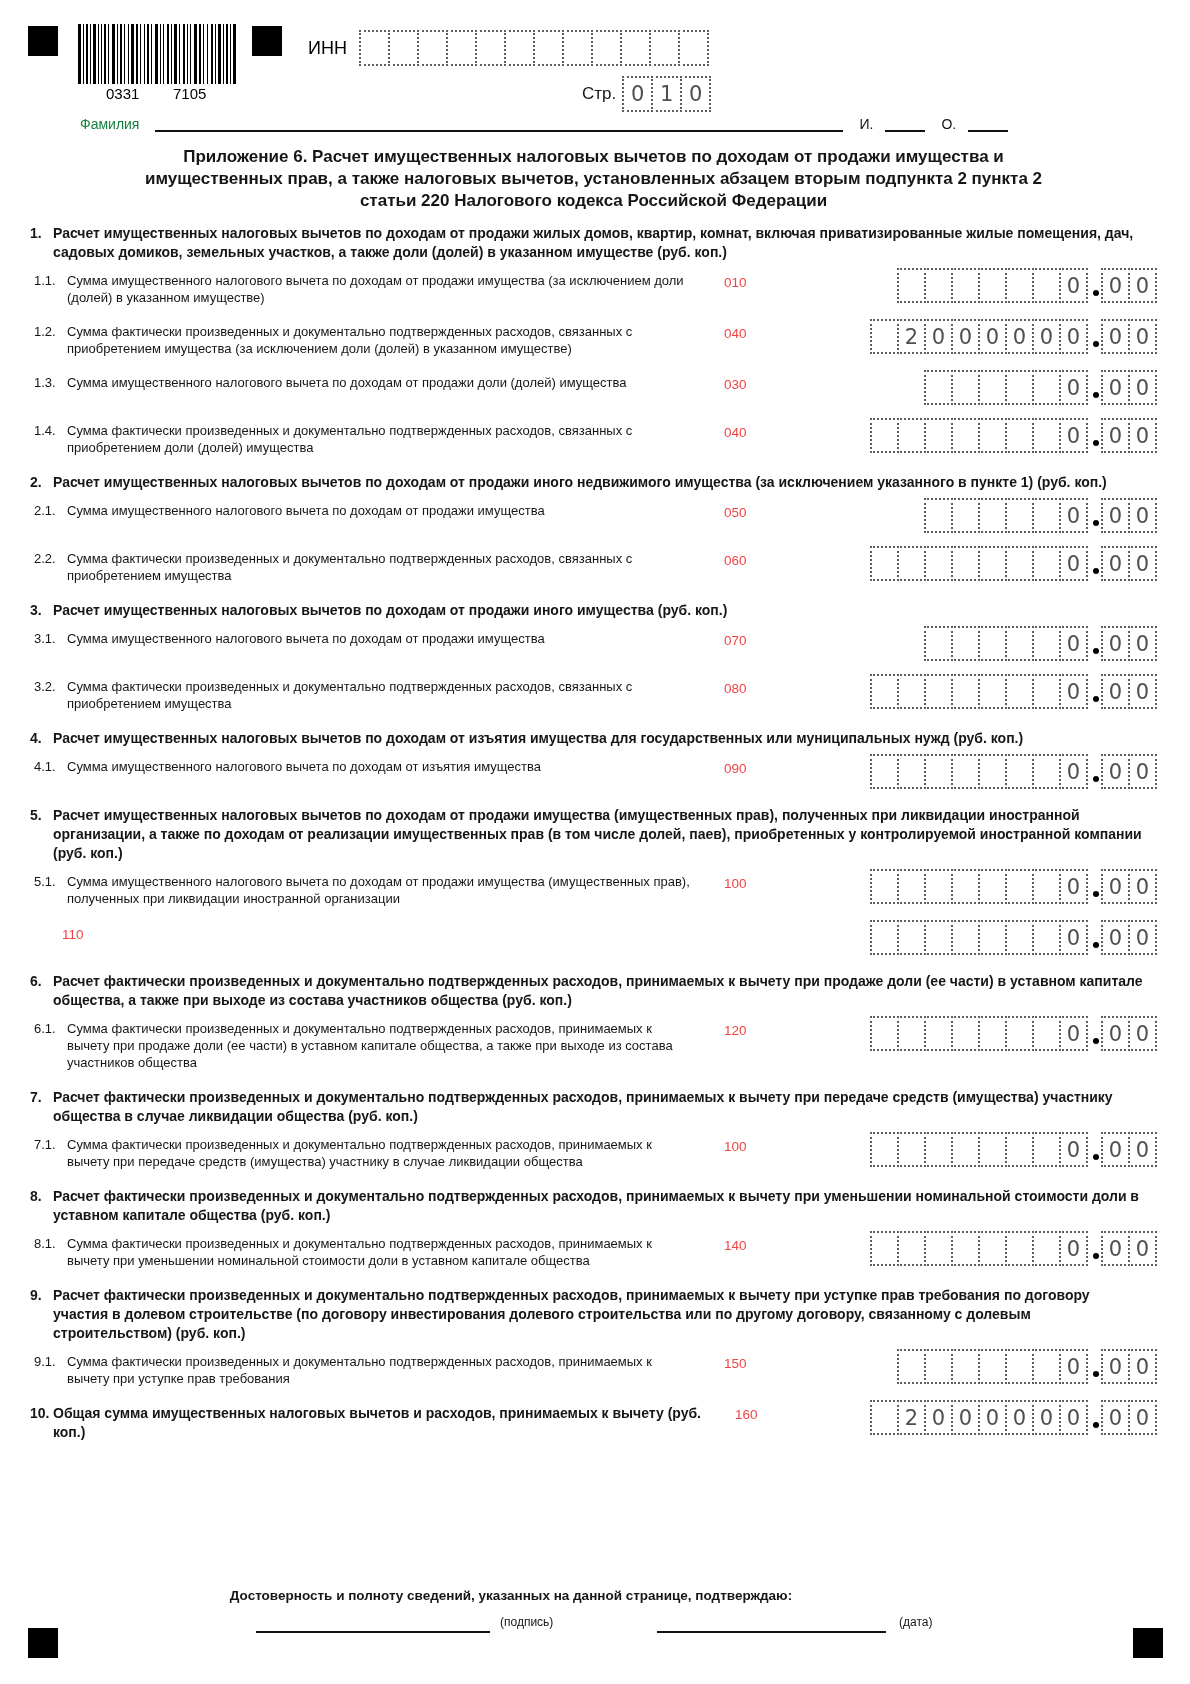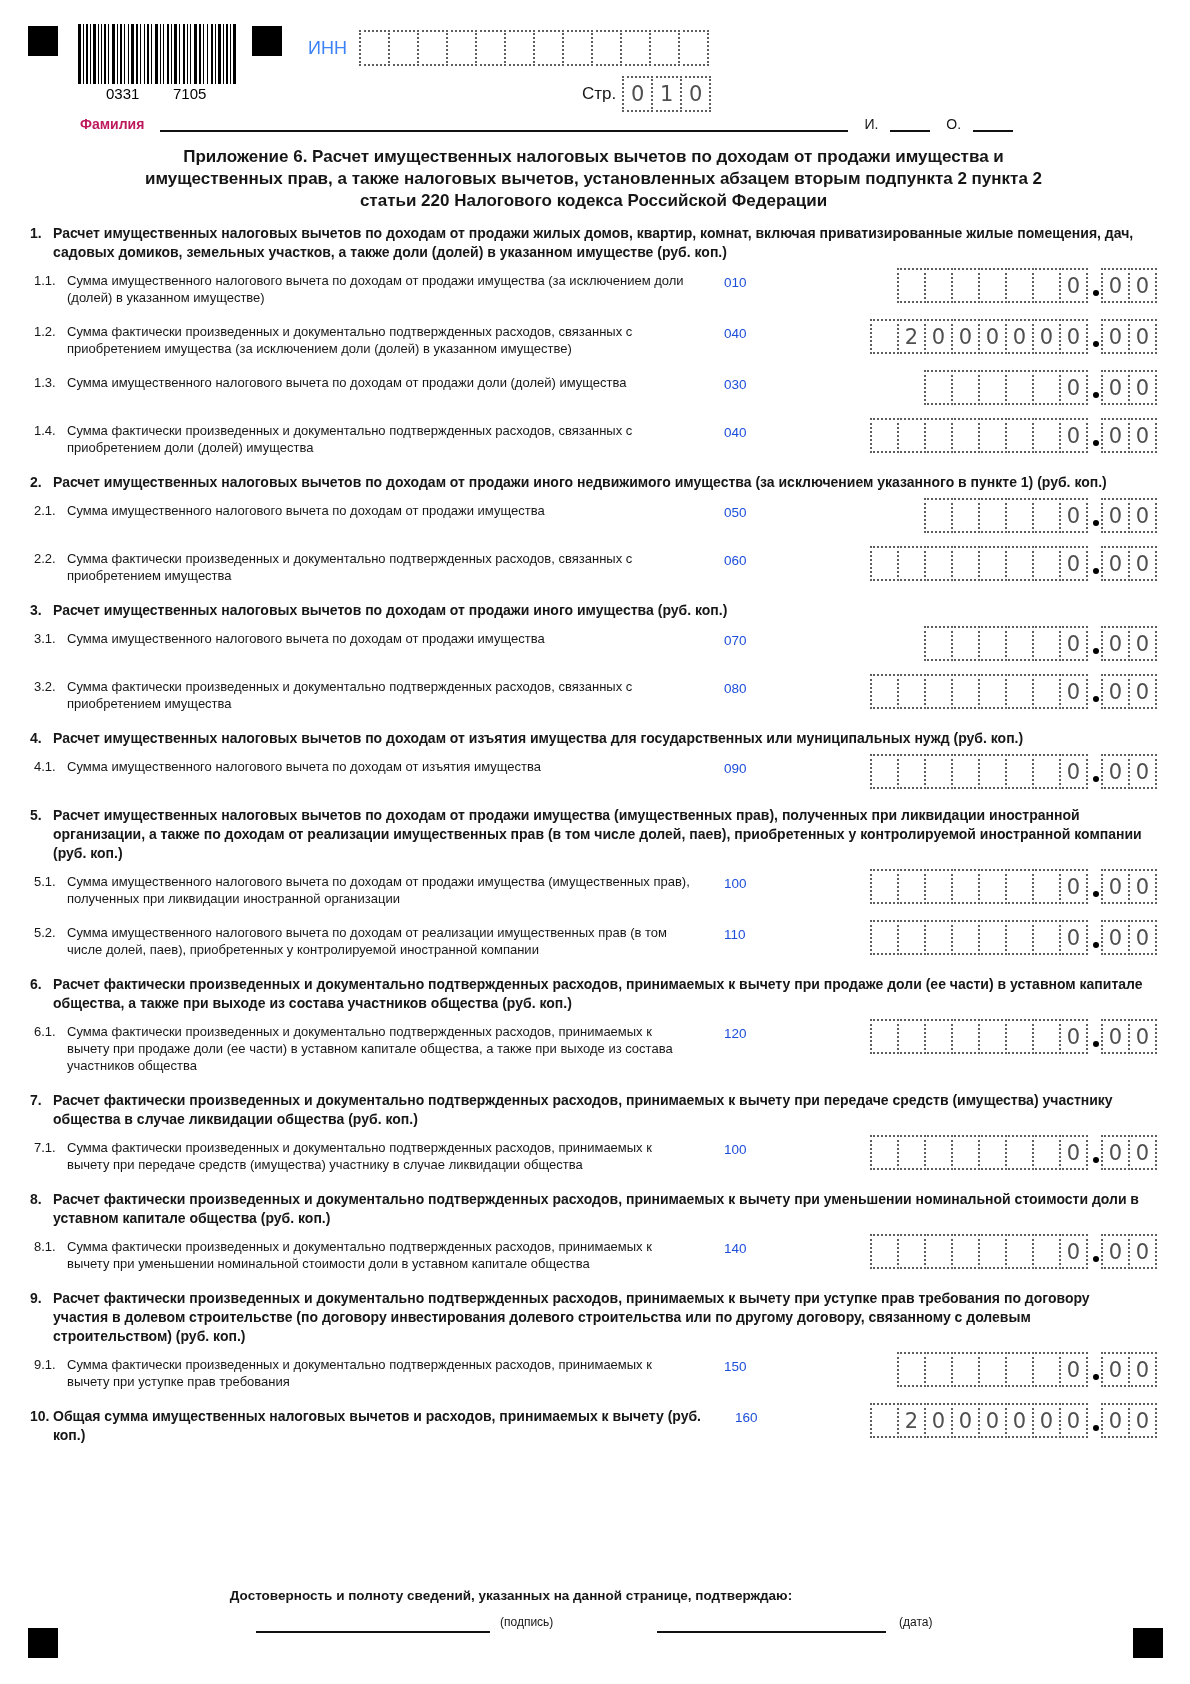--- a/index.html
+++ b/index.html
@@ -7,44 +7,44 @@
   
   .sq{position:absolute;width:30px;height:30px;background:#000;}
   .sq.tl{left:28px;top:26px;}
   .sq.tr{left:252px;top:26px;}
   .sq.bl{left:28px;top:1628px;}
   .sq.br{left:1133px;top:1628px;}
   
   .barcode{position:absolute;left:78px;top:24px;}
   
   .inn-wrap{position:absolute;left:308px;top:30px;display:flex;align-items:center;}
-  .inn-label{font-size:18px;color:#3b82f6;margin-right:14px;}
+  .inn-label{font-size:18px;color:#000000;margin-right:14px;}
   .boxes{display:flex;}
   .bx{width:27px;height:32px;border:2px dotted #5e5e5e;margin-left:-2px;display:flex;align-items:center;justify-content:center;
       font-family:"DejaVu Sans",sans-serif;font-size:21px;font-weight:400;color:#4f4f4f;}
   .str-wrap{position:absolute;left:582px;top:76px;display:flex;align-items:center;}
   .str-label{font-size:17px;margin-right:8px;}
   .surname-row{position:absolute;left:80px;top:116px;right:33px;font-size:14px;}
-  .surname-row .lbl{color:#be185d;font-weight:bold;}
+  .surname-row .lbl{color:#15803d;}
   .uline{display:inline-block;border-bottom:2px solid #111;height:14px;vertical-align:bottom;}
   .u-main{width:688px;margin-left:16px;}
   .u-sm{width:40px;margin-left:12px;}
   .ini{margin-left:16px;}
   
   .main{padding:146px 33px 0 30px;}
   .title{font-weight:bold;font-size:17px;line-height:22px;text-align:center;max-width:900px;margin:0 auto 10px auto;}
   
   .sec-row{display:flex;align-items:flex-start;margin:12px 0 10px 0;}
   .sec{position:relative;padding-left:23px;font-weight:bold;font-size:14px;line-height:19px;max-width:1095px;}
   .sec-num{position:absolute;left:0;top:0;}
   .sec-inline .sec{width:650px;}
   .row{display:flex;align-items:flex-start;margin-bottom:17px;min-height:31px;}
   .row-label{position:relative;width:662px;padding-left:37px;font-size:13px;line-height:17px;box-sizing:border-box;}
   .row-num{position:absolute;left:4px;top:0;}
-  .code{width:56px;margin-left:32px;font-size:13.5px;padding-top:3px;color:#1d4ed8;flex:none;}
+  .code{width:56px;margin-left:32px;font-size:13.5px;padding-top:3px;color:#ef4444;flex:none;}
   
   .amount{margin-left:auto;display:flex;align-items:center;flex:none;margin-top:-4px;}
   .cell{width:25px;height:31px;border:2px dotted #5e5e5e;margin-left:-2px;display:flex;align-items:center;justify-content:center;
         font-family:"DejaVu Sans",sans-serif;font-size:21px;font-weight:400;color:#4f4f4f;}
   .dot{width:15px;height:31px;display:flex;align-items:flex-end;justify-content:center;flex:none;}
   .dot::after{content:"";width:6px;height:6px;border-radius:50%;background:#000;margin-bottom:5px;}
   
   .footer{position:absolute;left:0;top:1588px;width:1022px;}
   .f-confirm{font-weight:bold;font-size:13.5px;text-align:center;}
   .f-line{position:relative;height:40px;font-size:12px;padding-left:9px;}
@@ -390,24 +390,20 @@
               <span class="cell"></span>
               <span class="cell"></span>
               <span class="cell">0</span>
               <span class="dot"></span>
               <span class="cell">0</span>
               <span class="cell">0</span>
             </div>
           </div>
 
   <div class="row">
-    <div class="row-label">
-      <span class="row-num">5.2.</span>
-      <span class="row-text">Сумма имущественного налогового вычета по доходам от реализации имущественных прав (в том числе долей, паев), приобретенных у контролируемой иностранной компании</span>
-    </div>
     <div class="code">110</div>
   <div class="amount">
               <span class="cell"></span>
               <span class="cell"></span>
               <span class="cell"></span>
               <span class="cell"></span>
               <span class="cell"></span>
               <span class="cell"></span>
               <span class="cell"></span>
               <span class="cell">0</span>

